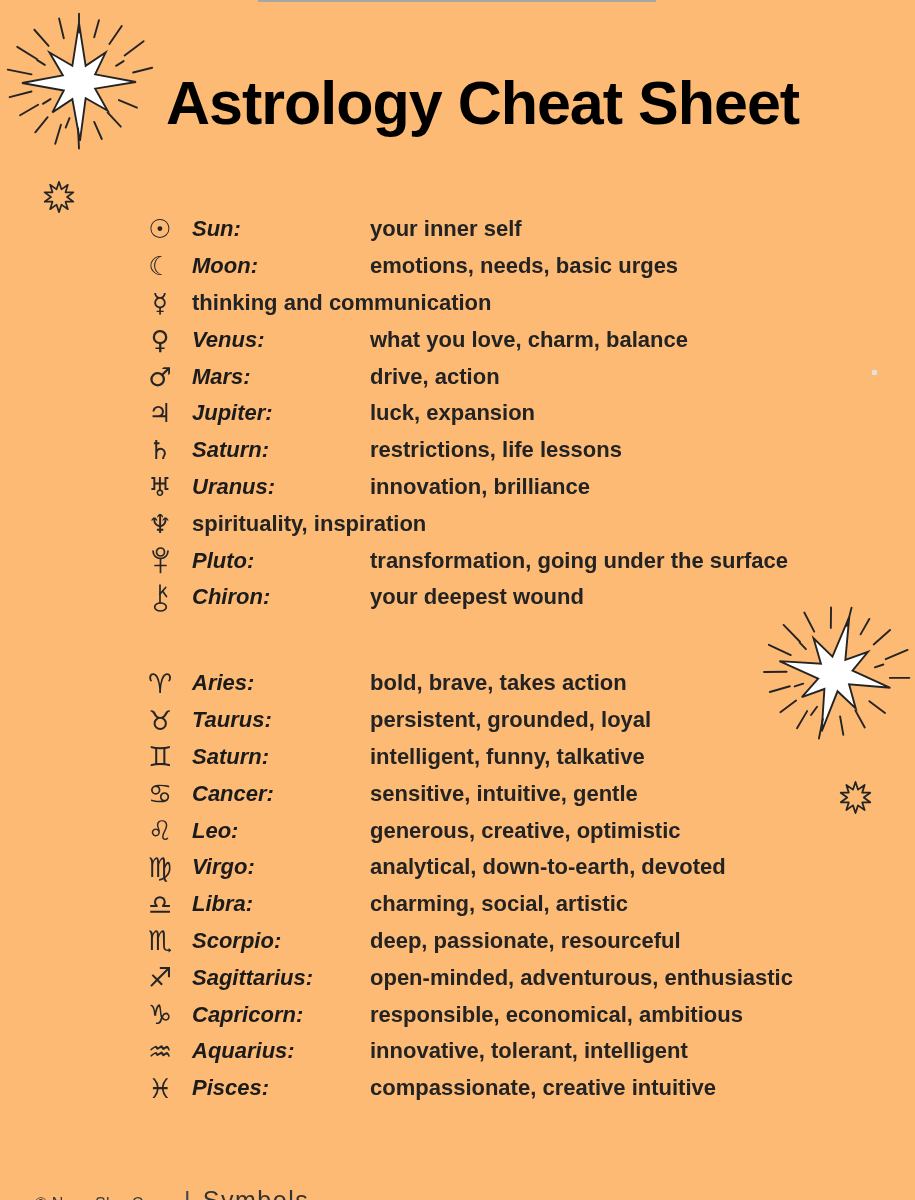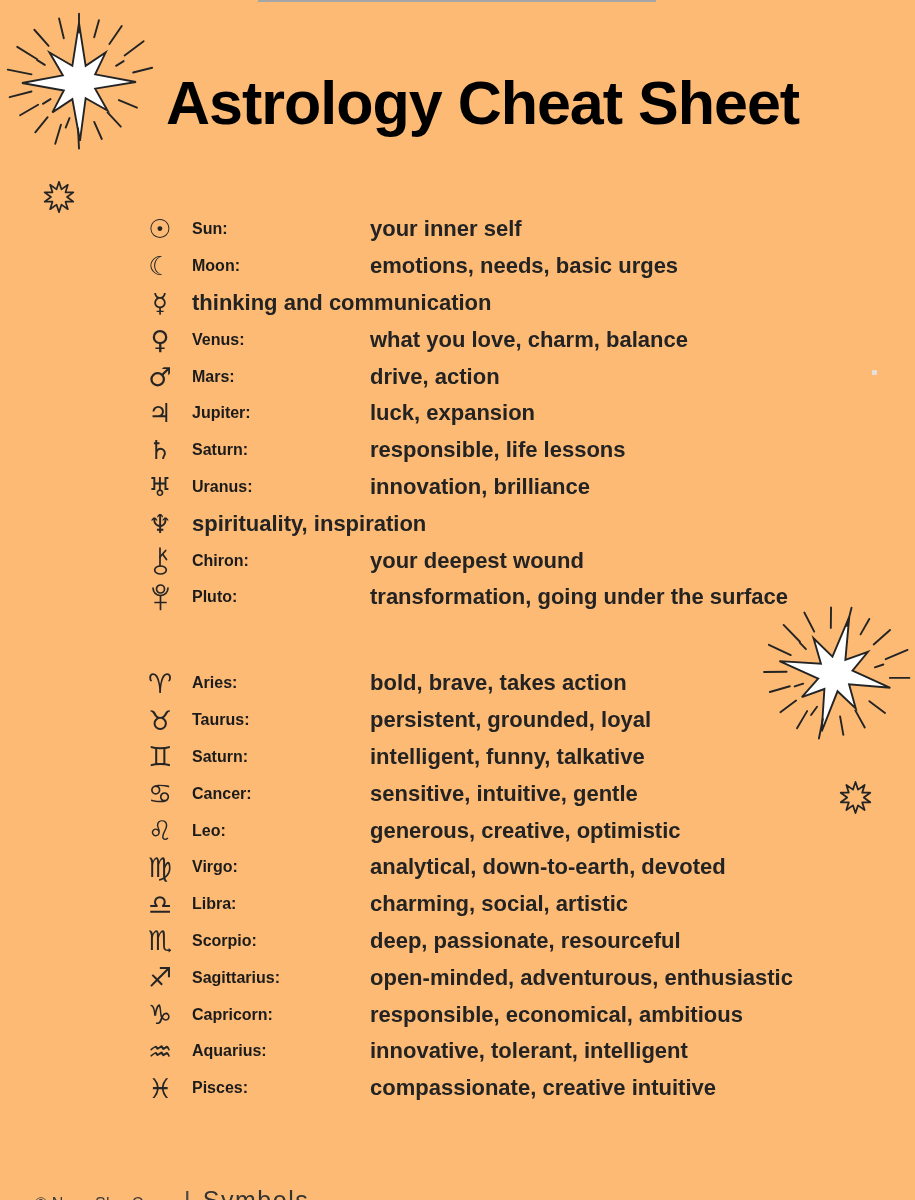--- a/index.html
+++ b/index.html
@@ -34,21 +34,21 @@
     height:36.8px;
   }
   .sym{
     text-align:center;padding-right:10px;
     font-family:"DejaVu Sans", sans-serif;
     font-size:26px;line-height:1;color:#252525;
     display:flex;align-items:center;justify-content:center;
   }
   .sign-list .sym{font-size:27px;}
   .sym svg{display:block;}
-  .nm{font-size:16px;font-weight:700;color:#1b1b1b;white-space:nowrap;}
+  .nm{font-size:22px;font-weight:700;color:#1b1b1b;white-space:nowrap;font-style:italic;}
   .desc{font-size:22px;font-weight:700;color:#232323;white-space:nowrap;}
   .footer{
     position:absolute;left:35px;top:1185px;
     display:flex;align-items:baseline;
   }
   .copyright{font-size:16px;font-weight:500;color:#3a3a3a;letter-spacing:0.2px;}
   .footer-sep{font-size:27px;font-weight:300;color:#4a4a4a;margin:0 12px 0 14px;position:relative;top:2px;}
   .brand{font-size:25px;font-weight:300;color:#333333;letter-spacing:1.5px;}
 </style>
 </head>
@@ -119,54 +119,54 @@
     <span class="desc">drive, action</span>
   </div>
       <div class="row">
     <span class="sym">♃</span>
     <span class="nm">Jupiter:</span>
     <span class="desc">luck, expansion</span>
   </div>
       <div class="row">
     <span class="sym">♄</span>
     <span class="nm">Saturn:</span>
-    <span class="desc">responsible, life lessons</span>
+    <span class="desc">restrictions, life lessons</span>
   </div>
       <div class="row">
     <span class="sym">♅</span>
     <span class="nm">Uranus:</span>
     <span class="desc">innovation, brilliance</span>
   </div>
       <div class="row">
     <span class="sym">♆</span>
     <span class="desc">spirituality, inspiration</span>
+  </div>
+      <div class="row">
+    <span class="sym">
+  <svg width="21" height="29" viewBox="0 0 20 29" fill="none" stroke="#252525" stroke-width="1.7" stroke-linecap="round">
+    <circle cx="10" cy="6" r="4"></circle>
+    <path d="M2.5 5 A7.5 7.5 0 0 0 17.5 5"></path>
+    <path d="M10 12.5 V26.5"></path>
+    <path d="M4.5 19.5 H15.5"></path>
+  </svg>
+</span>
+    <span class="nm">Pluto:</span>
+    <span class="desc">transformation, going under the surface</span>
   </div>
       <div class="row">
     <span class="sym">
   <svg width="21" height="29" viewBox="0 0 20 29" fill="none" stroke="#252525" stroke-width="1.7" stroke-linecap="round">
     <ellipse cx="10" cy="24" rx="5.8" ry="4"></ellipse>
     <path d="M9.5 2 V20"></path>
     <path d="M9.5 11 L15.2 4.5"></path>
     <path d="M12.2 8.3 L16 13.5"></path>
   </svg>
 </span>
     <span class="nm">Chiron:</span>
     <span class="desc">your deepest wound</span>
-  </div>
-      <div class="row">
-    <span class="sym">
-  <svg width="21" height="29" viewBox="0 0 20 29" fill="none" stroke="#252525" stroke-width="1.7" stroke-linecap="round">
-    <circle cx="10" cy="6" r="4"></circle>
-    <path d="M2.5 5 A7.5 7.5 0 0 0 17.5 5"></path>
-    <path d="M10 12.5 V26.5"></path>
-    <path d="M4.5 19.5 H15.5"></path>
-  </svg>
-</span>
-    <span class="nm">Pluto:</span>
-    <span class="desc">transformation, going under the surface</span>
   </div>
     </div>
 
   <div class="sym-list sign-list" id="sign-list">
       <div class="row">
     <span class="sym">♈</span>
     <span class="nm">Aries:</span>
     <span class="desc">bold, brave, takes action</span>
   </div>
       <div class="row">

